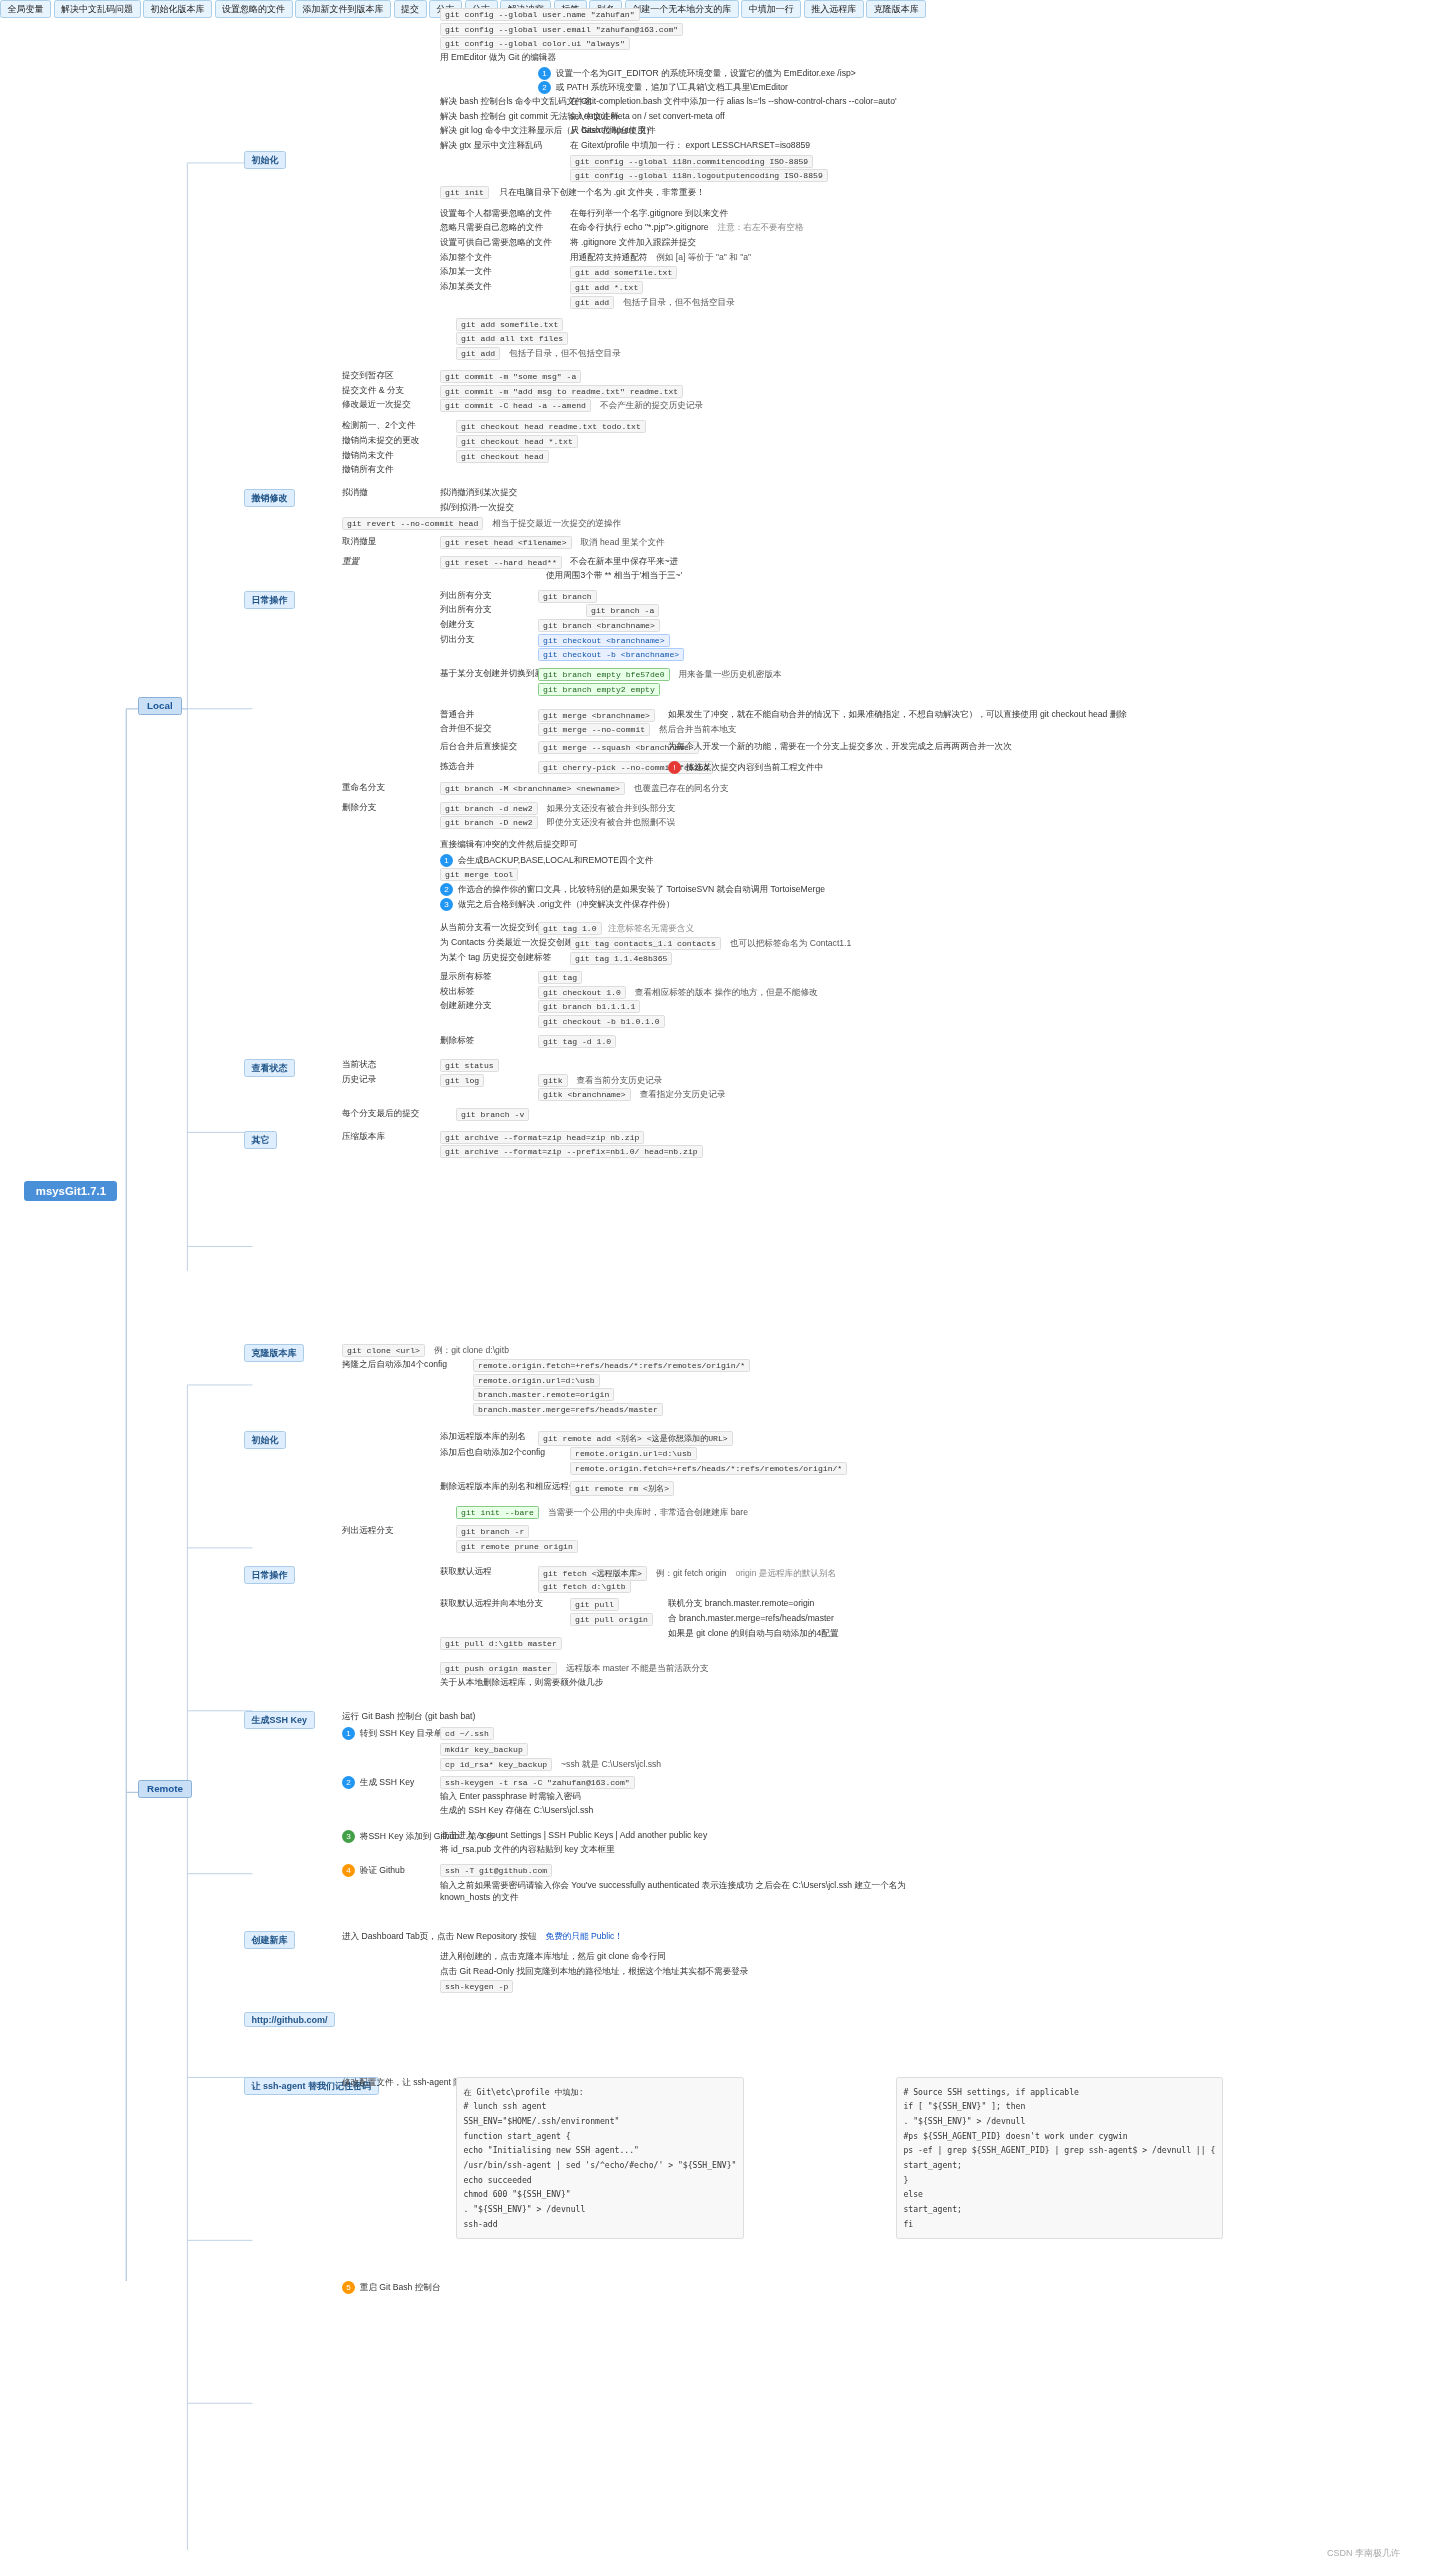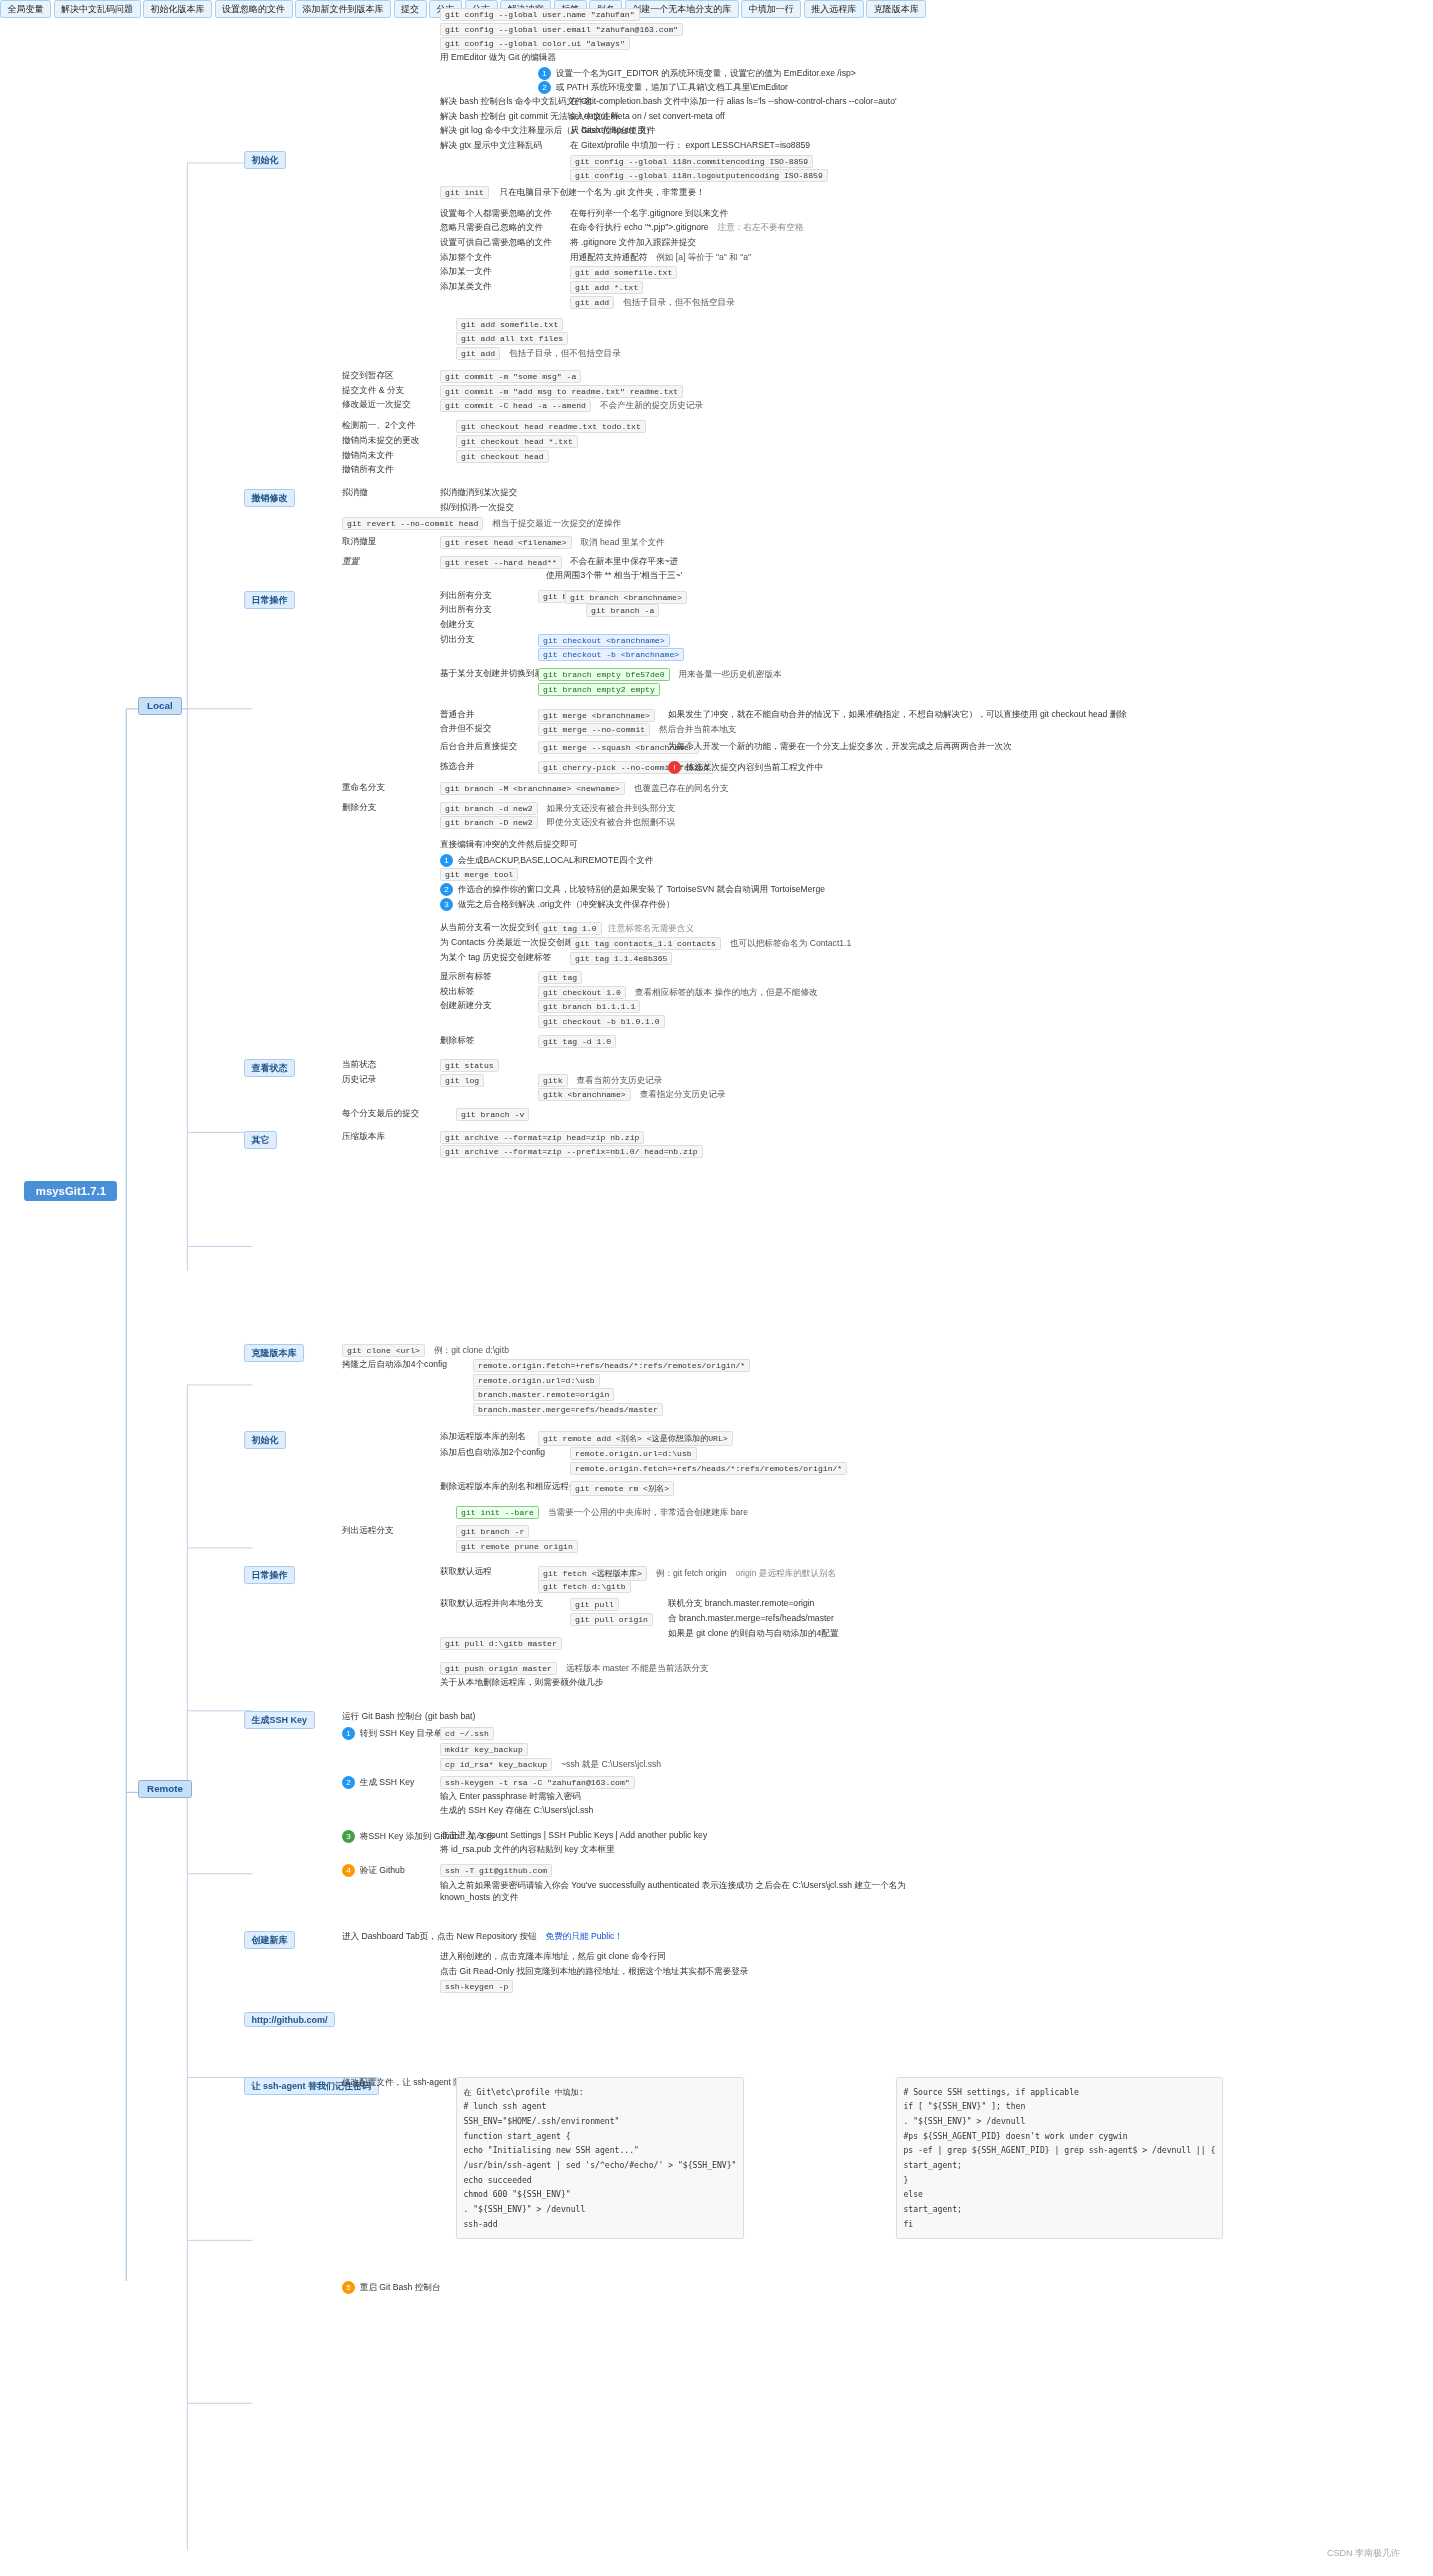--- a/index.html
+++ b/index.html
@@ -441,21 +441,21 @@
   </div>
   <div class="content-node" style="left:440px; top:604px;">
     <span>列出所有分支</span>
   </div>
   <div class="content-node" style="left:538px; top:604px;padding-left:48px;">
     <span class="node-cmd">git branch -a</span>
   </div>
   <div class="content-node" style="left:440px; top:619px;">
     <span>创建分支</span>
   </div>
-  <div class="content-node" style="left:538px; top:591px;margin-left:27px;">
+  <div class="content-node" style="left:538px; top:619px;">
     <span class="node-cmd">git branch &lt;branchname&gt;</span>
   </div>
 
   <div class="content-node" style="left:440px; top:634px;">
     <span>切出分支</span>
   </div>
   <div class="content-node" style="left:538px; top:634px;">
     <span class="node-cmd-blue">git checkout &lt;branchname&gt;</span>
   </div>
   <div class="content-node" style="left:538px; top:648px;">

